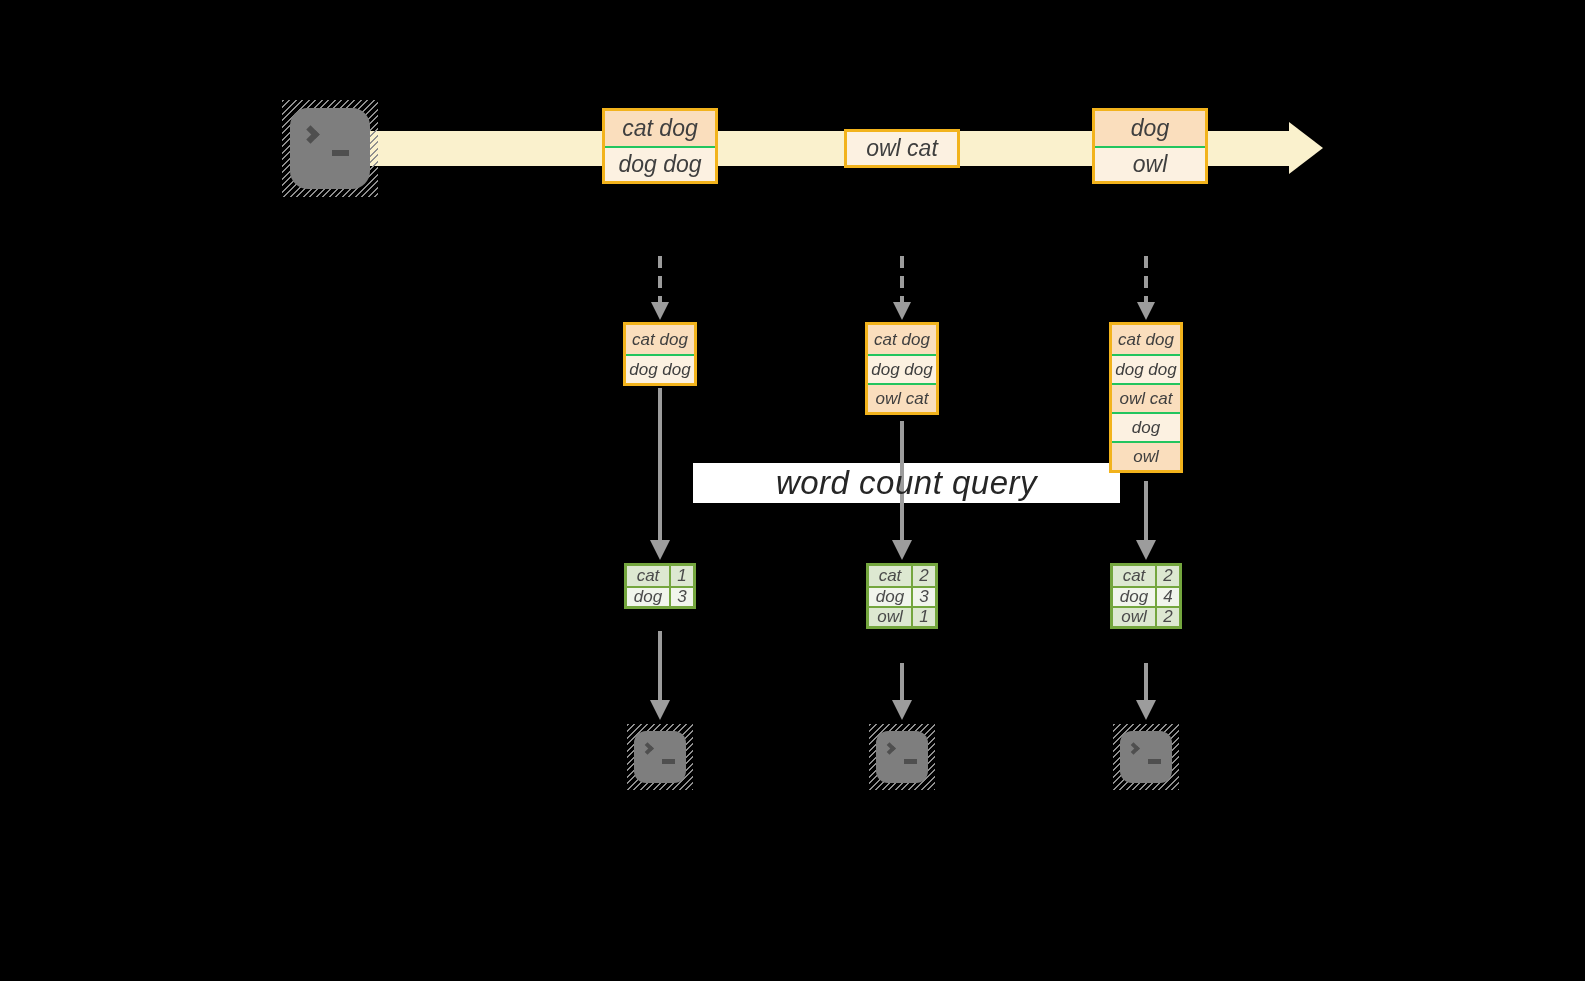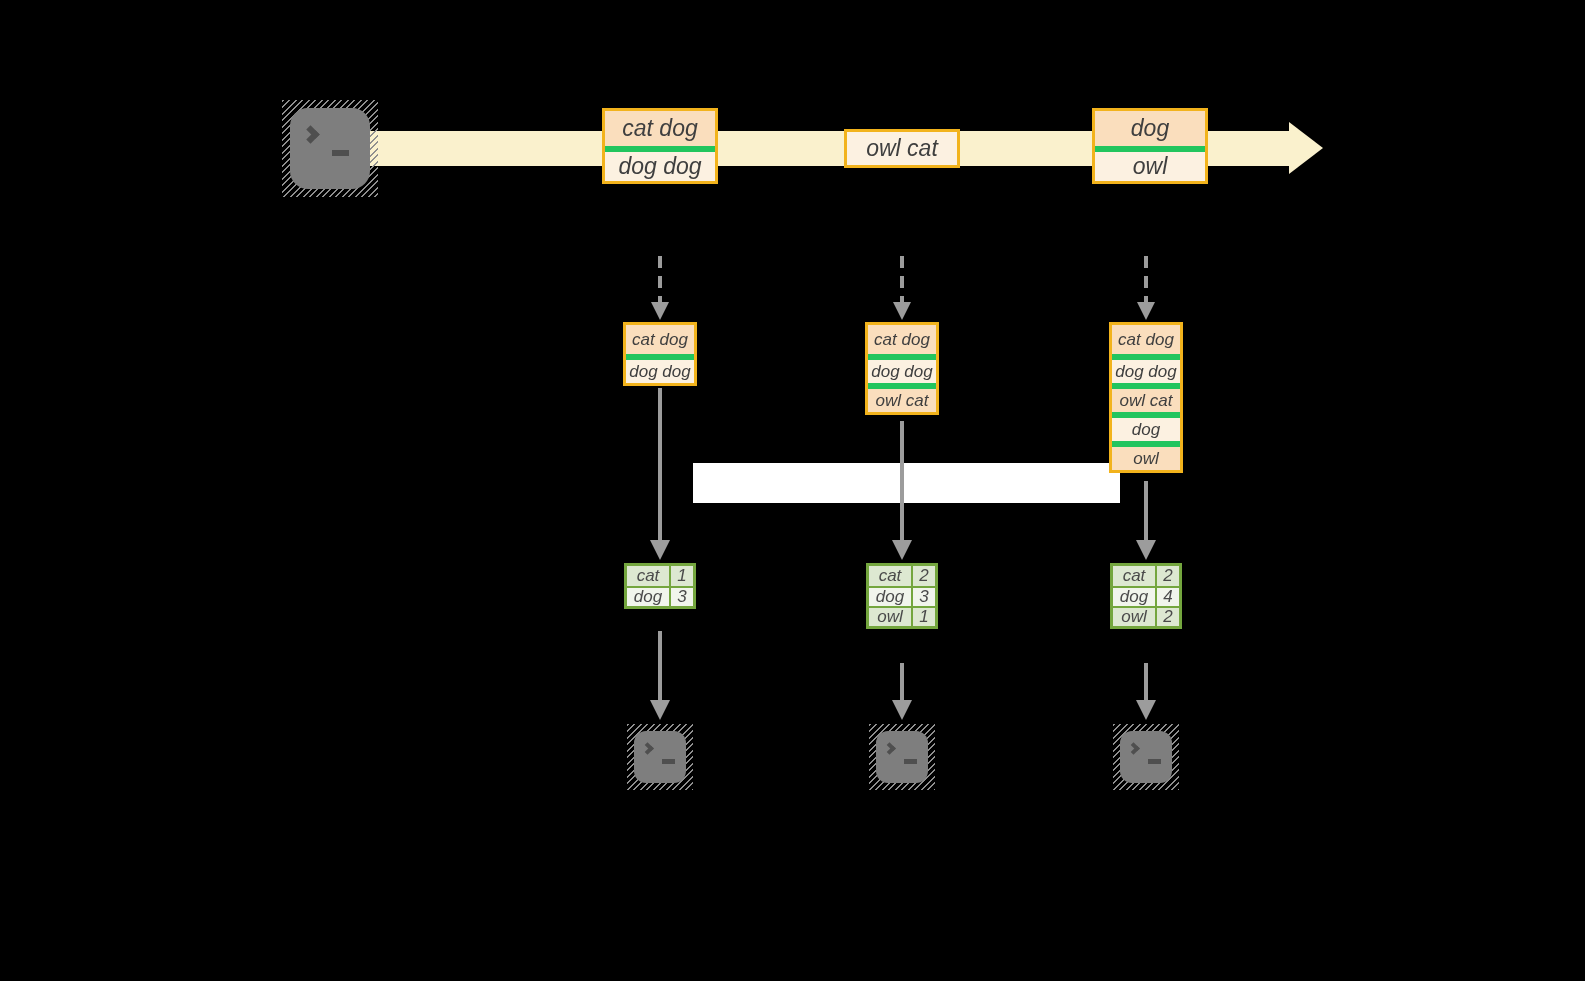--- a/index.html
+++ b/index.html
@@ -24,21 +24,21 @@
   .term-src .chev{left:14px;top:20px;width:13px;height:13px;}
   .term-src .dash{left:42px;top:42px;width:17px;height:6px;}
   .term-sink{width:66px;height:66px;top:724px;}
   .term-sink .term-inner{inset:7px;border-radius:12px;}
   .term-sink .chev{left:9px;top:13px;width:9px;height:9px;border-width:0 4px 4px 0;}
   .term-sink .dash{left:28px;top:28px;width:13px;height:5px;}
 
   
   .obox{position:absolute;border:3px solid #F2B31C;z-index:3;}
   .orow{display:flex;align-items:center;justify-content:center;color:#3F3F3F;}
-  .orow + .orow{border-top:6px solid #22c55e;}
+  .orow + .orow{border-top:2px solid #22c55e;}
   .obox-big .orow{height:35px;font-size:23px;width:110px;}
   .fill-a{background:#FADEBD;}
   .fill-b{background:#FCF1E1;}
   .stack .orow{height:29px;font-size:17px;width:68px;}
   .stack{z-index:3;}
   .stack-r{z-index:5;}
 
   
   .vdash{position:absolute;width:4px;z-index:2;
          background:repeating-linear-gradient(180deg,#9C9C9C 0 12px,transparent 12px 20px);}
@@ -108,20 +108,21 @@
   </div>
   <div class="obox stack stack-r" style="left:1109px;top:322px;">
     <div class="orow fill-a">cat dog</div>
     <div class="orow fill-b">dog dog</div>
     <div class="orow fill-a">owl cat</div>
     <div class="orow fill-b">dog</div>
     <div class="orow fill-a">owl</div>
   </div>
 
   <div class="qbox"></div>
+  <div class="qtext">word count query</div>
 
   <div class="vline" style="left:658px;top:388px;height:152px;"></div>
   <div class="vline" style="left:900px;top:421px;height:119px;"></div>
   <div class="vline" style="left:1144px;top:481px;height:59px;"></div>
   <div class="ahead ahead-lg" style="left:650px;top:540px;"></div>
   <div class="ahead ahead-lg" style="left:892px;top:540px;"></div>
   <div class="ahead ahead-lg" style="left:1136px;top:540px;"></div>
 
   <div class="gtable" style="left:624px;">
     <div class="grow g-a">

